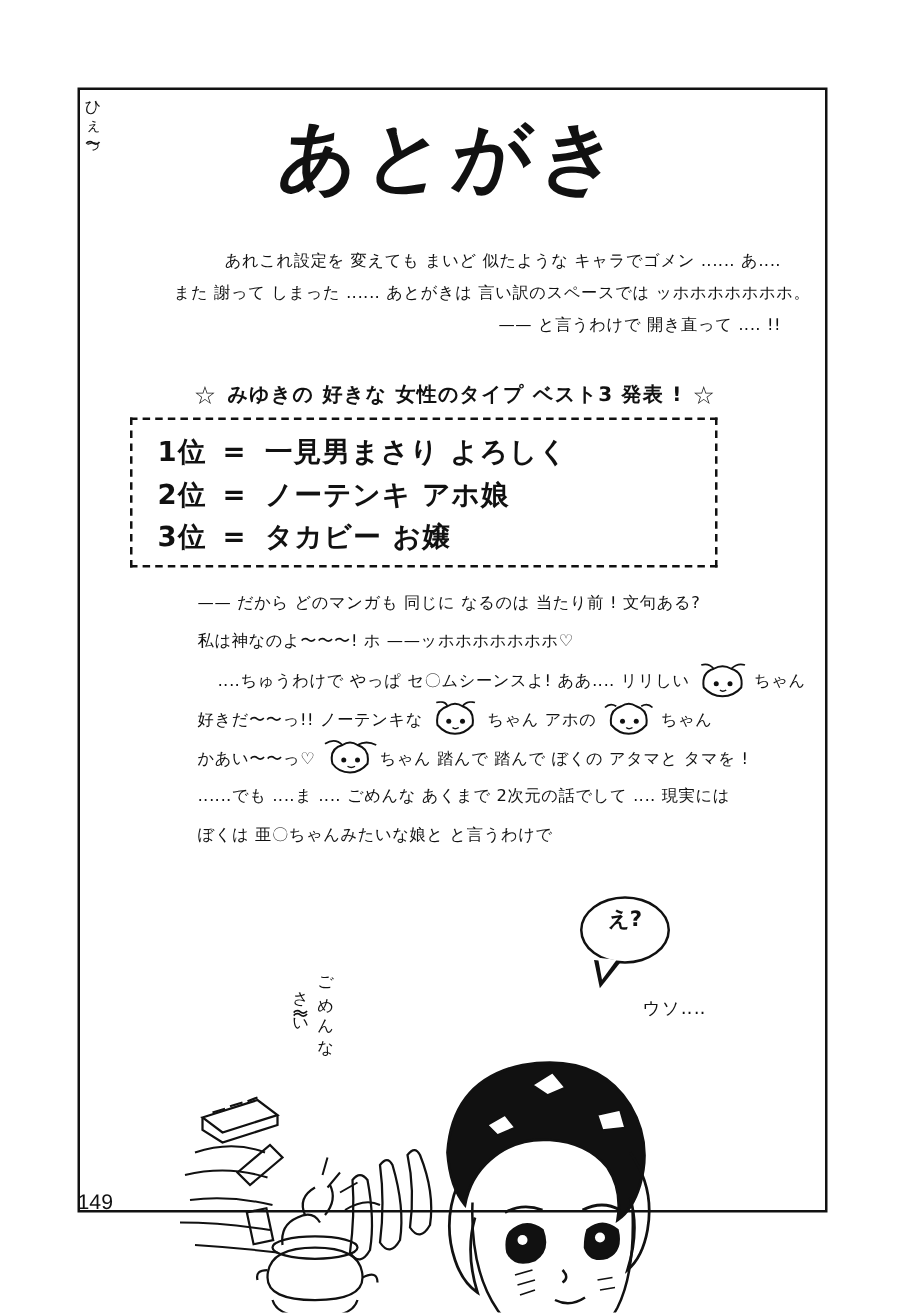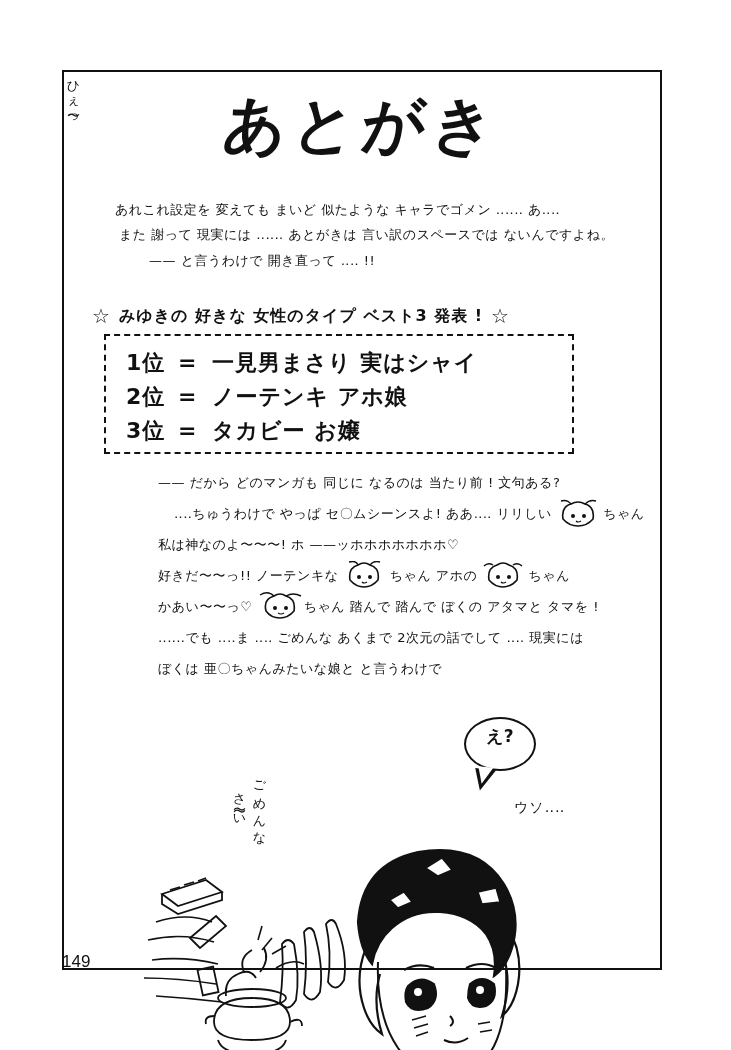--- a/index.html
+++ b/index.html
@@ -52,34 +52,36 @@
   .hand {
     font-family: "DejaVu Sans", sans-serif;
     font-size: 13px;
     line-height: 1.95;
     letter-spacing: 0.5px;
     color: #111111;
   }
 
   .intro {
     position: absolute;
-    left: 51px;
+    left: 71px;
     top: 125px;
     width: 490px;
+    text-align: right;
   }
   .intro div { white-space: nowrap; }
   .intro .ln2 { padding-left: 4px; }
   .intro .ln3 { padding-left: 34px; }
 
   
   .headline {
     position: absolute;
     left: 20px;
     top: 225px;
     width: 560px;
+    text-align: center;
     font-size: 16px;
     font-weight: bold;
     letter-spacing: 1px;
     white-space: nowrap;
   }
   .star {
     display: inline-block;
     font-size: 20px;
     vertical-align: -2px;
     margin: 0 8px;
@@ -227,57 +229,57 @@
 <body>
 
 <div class="page">
 
   <div class="frame">
 
     <div class="title">あとがき</div>
 
     <div class="intro hand">
       <div class="ln1">あれこれ設定を 変えても  まいど 似たような キャラでゴメン ‥‥‥ あ‥‥</div>
-      <div class="ln2">また 謝って 現実には ‥‥‥ あとがきは 言い訳のスペースでは ないんですよね。</div>
+      <div class="ln2">また 謝って しまった ‥‥‥ あとがきは 言い訳のスペースでは ッホホホホホホホ。</div>
       <div class="ln3">—— と言うわけで 開き直って ‥‥ !!</div>
     </div>
 
     <div class="headline hand">
       <span class="star">☆</span><span>みゆきの 好きな 女性のタイプ ベスト3 発表 !</span><span class="star">☆</span>
     </div>
 
     <div class="rank-box">
       <div class="rank-row">
-        <span class="pos">1位</span><span class="eq">=</span><span>一見男まさり  実はシャイ</span>
+        <span class="pos">1位</span><span class="eq">=</span><span>一見男まさり  よろしく</span>
       </div>
       <div class="rank-row">
         <span class="pos">2位</span><span class="eq">=</span><span>ノーテンキ  アホ娘</span>
       </div>
       <div class="rank-row">
         <span class="pos">3位</span><span class="eq">=</span><span>タカビー  お嬢</span>
       </div>
     </div>
 
     <div class="body-text hand">
       <div class="line">—— だから どのマンガも 同じに なるのは 当たり前 !  文句ある?</div>
+      <div class="line">私は神なのよ〜〜〜!   ホ ——ッホホホホホホホ♡</div>
+
       <div class="line indent1">
         <span>‥‥ちゅうわけで  やっぱ セ〇ムシーンスよ!    ああ‥‥ リリしい</span>
         <span class="chibi">
           <svg width="42" height="30" viewBox="0 0 42 30">
             <path d="M6 20 Q4 8 14 5 Q21 1 28 5 Q38 8 36 20 Q30 27 21 27 Q12 27 6 20Z" fill="none" stroke="#111" stroke-width="1.6"></path>
             <path d="M14 5 Q10 0 4 2 M28 5 Q33 0 39 2" fill="none" stroke="#111" stroke-width="1.4"></path>
             <circle cx="16" cy="17" r="2" fill="#111"></circle>
             <circle cx="27" cy="17" r="2" fill="#111"></circle>
             <path d="M19 22 Q21 24 24 22" fill="none" stroke="#111" stroke-width="1.2"></path>
           </svg>
         </span>
         <span>ちゃん</span>
       </div>
-
-      <div class="line">私は神なのよ〜〜〜!   ホ ——ッホホホホホホホ♡</div>
 
       <div class="line">
         <span>好きだ〜〜っ!!  ノーテンキな</span>
         <span class="chibi">
           <svg width="42" height="30" viewBox="0 0 42 30">
             <path d="M7 19 Q5 7 15 4 Q21 0 27 4 Q37 7 35 19 Q29 26 21 26 Q13 26 7 19Z" fill="none" stroke="#111" stroke-width="1.6"></path>
             <path d="M15 4 Q13 -1 6 1 M27 4 Q31 -1 37 1" fill="none" stroke="#111" stroke-width="1.4"></path>
             <circle cx="16" cy="16" r="2" fill="#111"></circle>
             <circle cx="27" cy="16" r="2" fill="#111"></circle>
             <path d="M19 21 Q21 23 24 21" fill="none" stroke="#111" stroke-width="1.2"></path>

